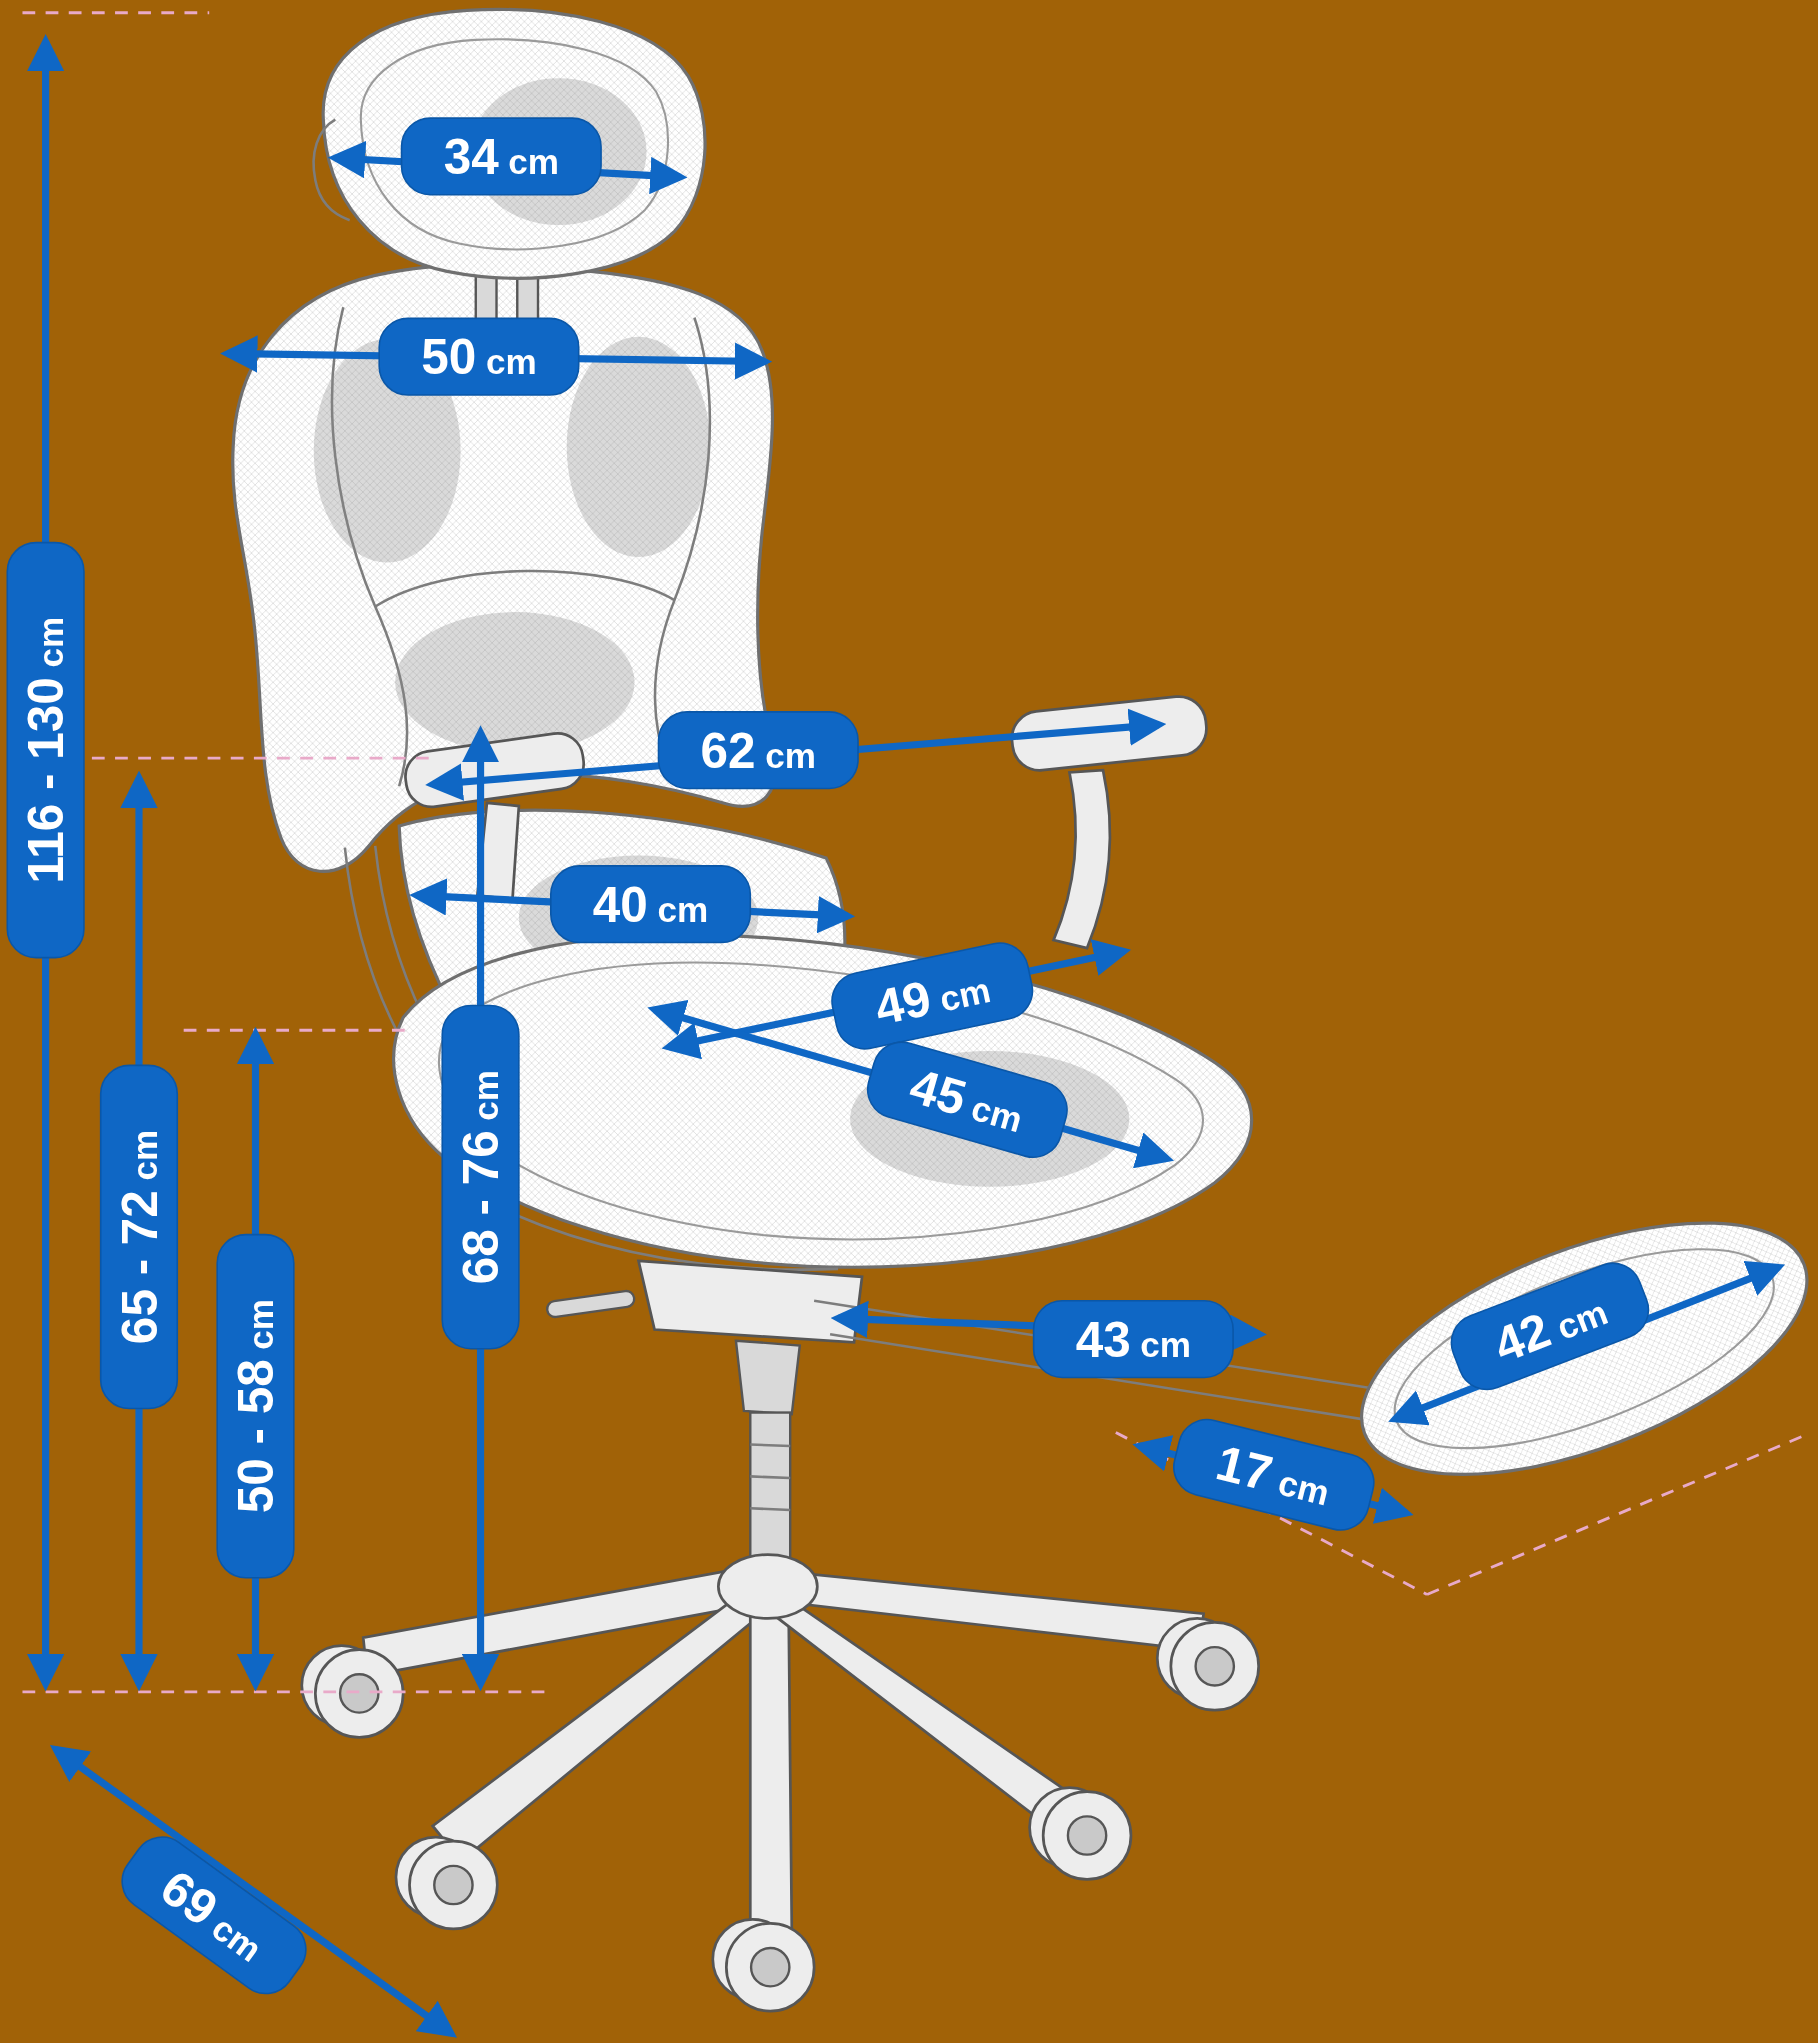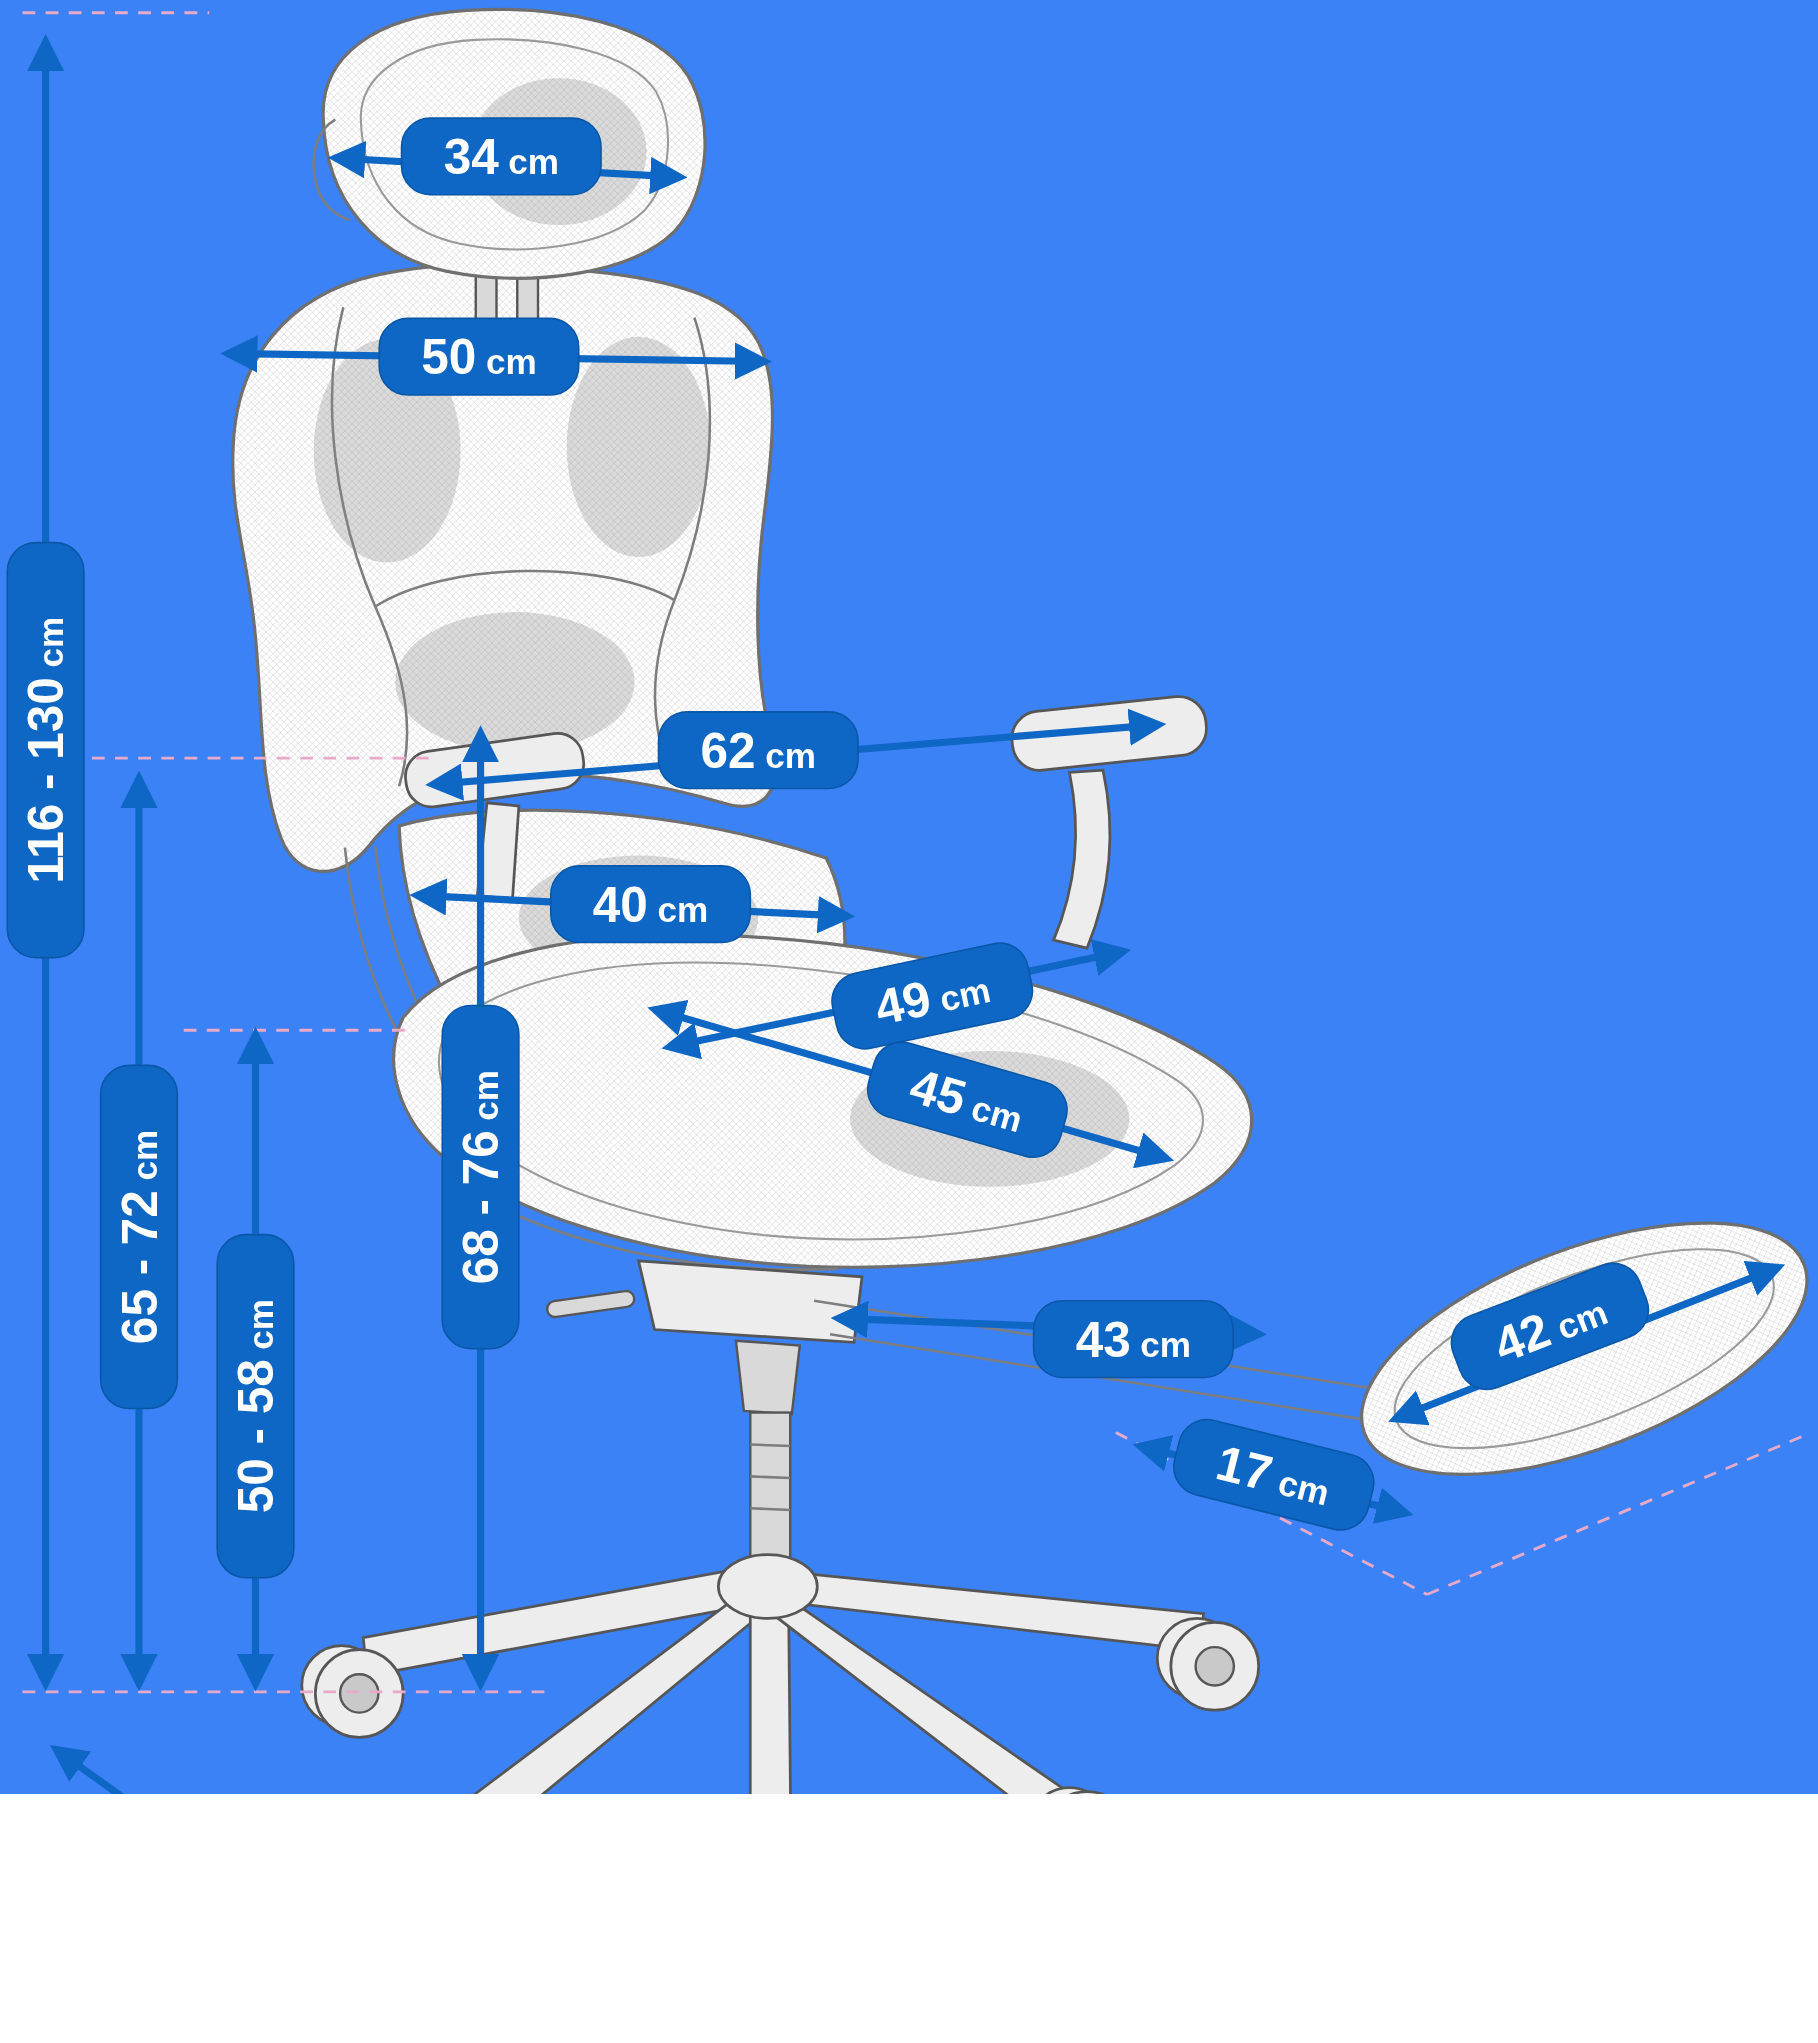--- a/index.html
+++ b/index.html
@@ -1,16 +1,16 @@
 <!DOCTYPE html>
 <html style="font-size:12.8px"><head>
 <meta charset="utf-8">
 <style>
   html,body{margin:0;padding:0;background:#ffffff;}
-  .canvas{position:relative;width:1819px;height:1794px;background:#3b82f6;overflow:hidden;}
+  .canvas{position:relative;width:1819px;height:2043px;background:#a16207;overflow:hidden;}
   svg{display:block;}
   
   .mesh-shape{fill:url(#mesh);stroke:#6f6f6f;stroke-width:4;}
   .inner-line{fill:none;stroke:#9a9a9a;stroke-width:2.6;}
   .frame-line{fill:none;stroke:#7d7d7d;stroke-width:3.2;}
   .hardware{fill:#ededed;stroke:#565656;stroke-width:3.4;}
   .hardware2{fill:#d9d9d9;stroke:#565656;stroke-width:3;}
   .dark-patch{fill:#8c8c8c;opacity:.32;stroke:none;}
   
   .guides line{stroke:#e9aac9;stroke-width:3.6;stroke-dasharray:16 13;fill:none;}

